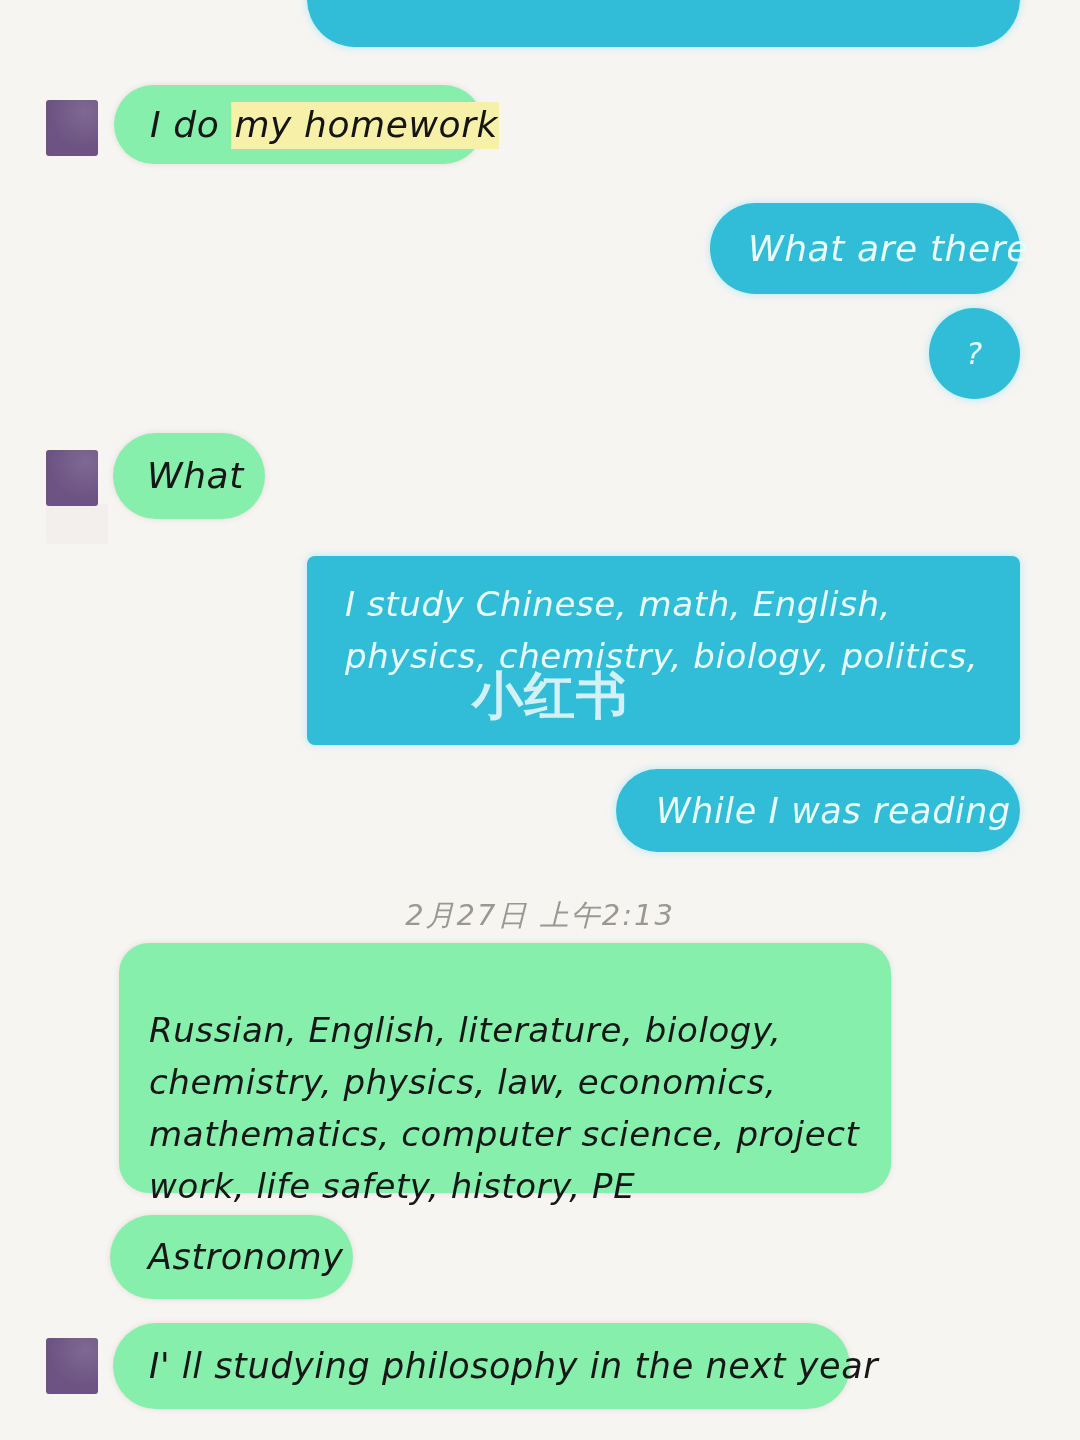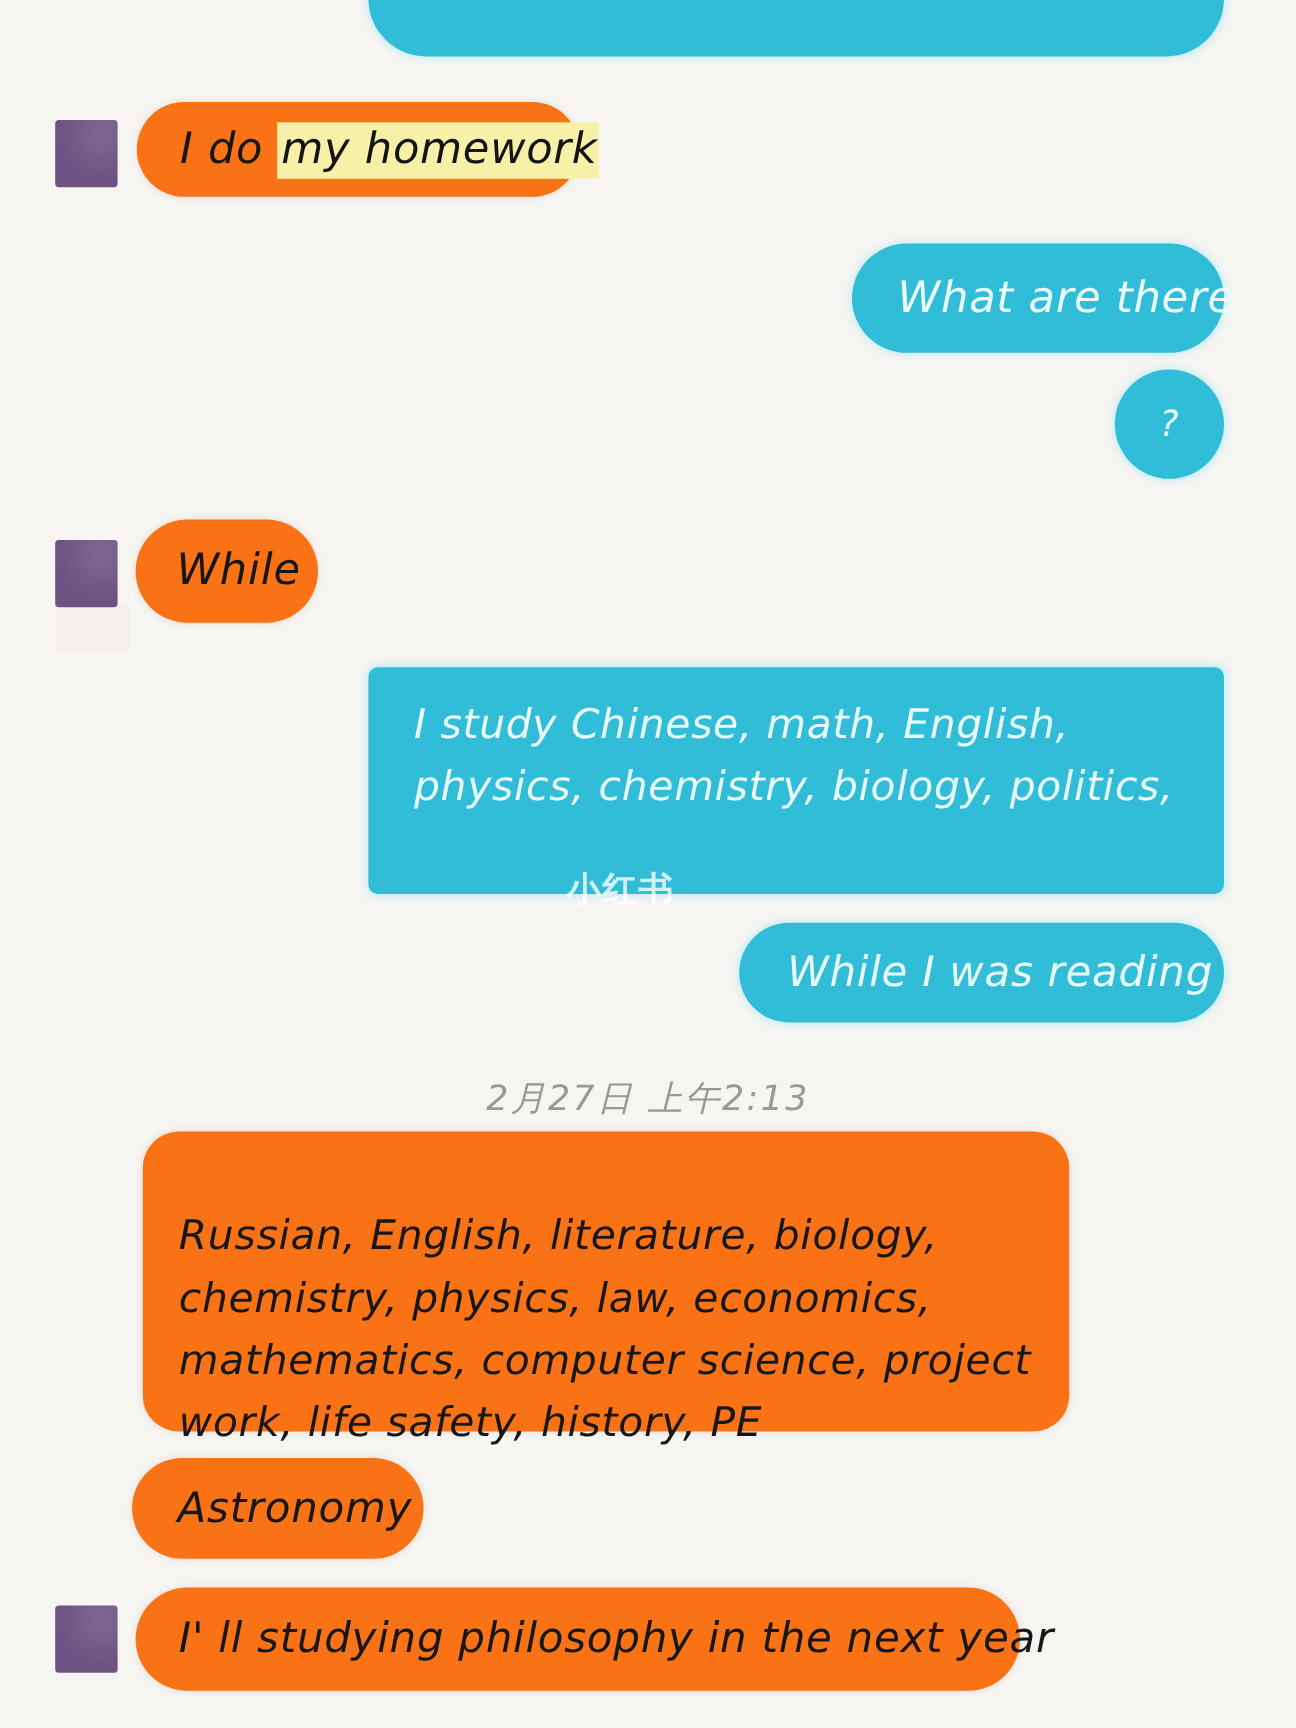--- a/index.html
+++ b/index.html
@@ -33,21 +33,21 @@
   }
 
   .bubble-out {
     background: #31bdd7;
     border-radius: 48px;
     color: #e8fbfd;
     box-shadow: 0 0 6px 2px rgba(160, 232, 244, 0.55);
   }
 
   .bubble-in {
-    background: #f97316;
+    background: #86efac;
     border-radius: 48px;
     color: #1d1d1d;
     box-shadow: 0 0 5px 1px rgba(220, 214, 209, 0.6);
   }
 
   .bubble-text {
     display: block;
     width: 100%;
     font-family: "DejaVu Sans", sans-serif;
     font-style: italic;
@@ -192,22 +192,22 @@
   }
   #bubble-subjects-out .bubble-text {
     font-size: 34px;
     line-height: 52px;
   }
 
   
   #watermark {
     position: absolute;
     left: 472px;
-    top: 722px;
-    font-size: 29px;
+    top: 662px;
+    font-size: 51px;
     font-weight: 700;
     font-style: normal;
     color: rgba(255,255,255,0.78);
     letter-spacing: 1px;
     font-family: "DejaVu Sans", sans-serif;
     pointer-events: none;
     z-index: 3;
   }
 
   
@@ -305,21 +305,21 @@
     <span class="bubble-text out-text">What are there</span>
   </div>
 
   <div class="bubble bubble-out" id="bubble-question">
     <span class="bubble-text out-text">?</span>
   </div>
 
   <div id="math-ghost"></div>
   <div class="avatar" id="avatar-math"></div>
   <div class="bubble bubble-in" id="bubble-math">
-    <span class="bubble-text in-text">While</span>
+    <span class="bubble-text in-text">What</span>
   </div>
 
   <div class="bubble bubble-out" id="bubble-subjects-out">
     <span class="bubble-text out-text">
       <span>I study Chinese,  math,  English,</span><br>
       <span>physics,  chemistry,  biology,  politics,</span><br>
     </span>
   </div>
   <div id="watermark">小红书</div>
 

